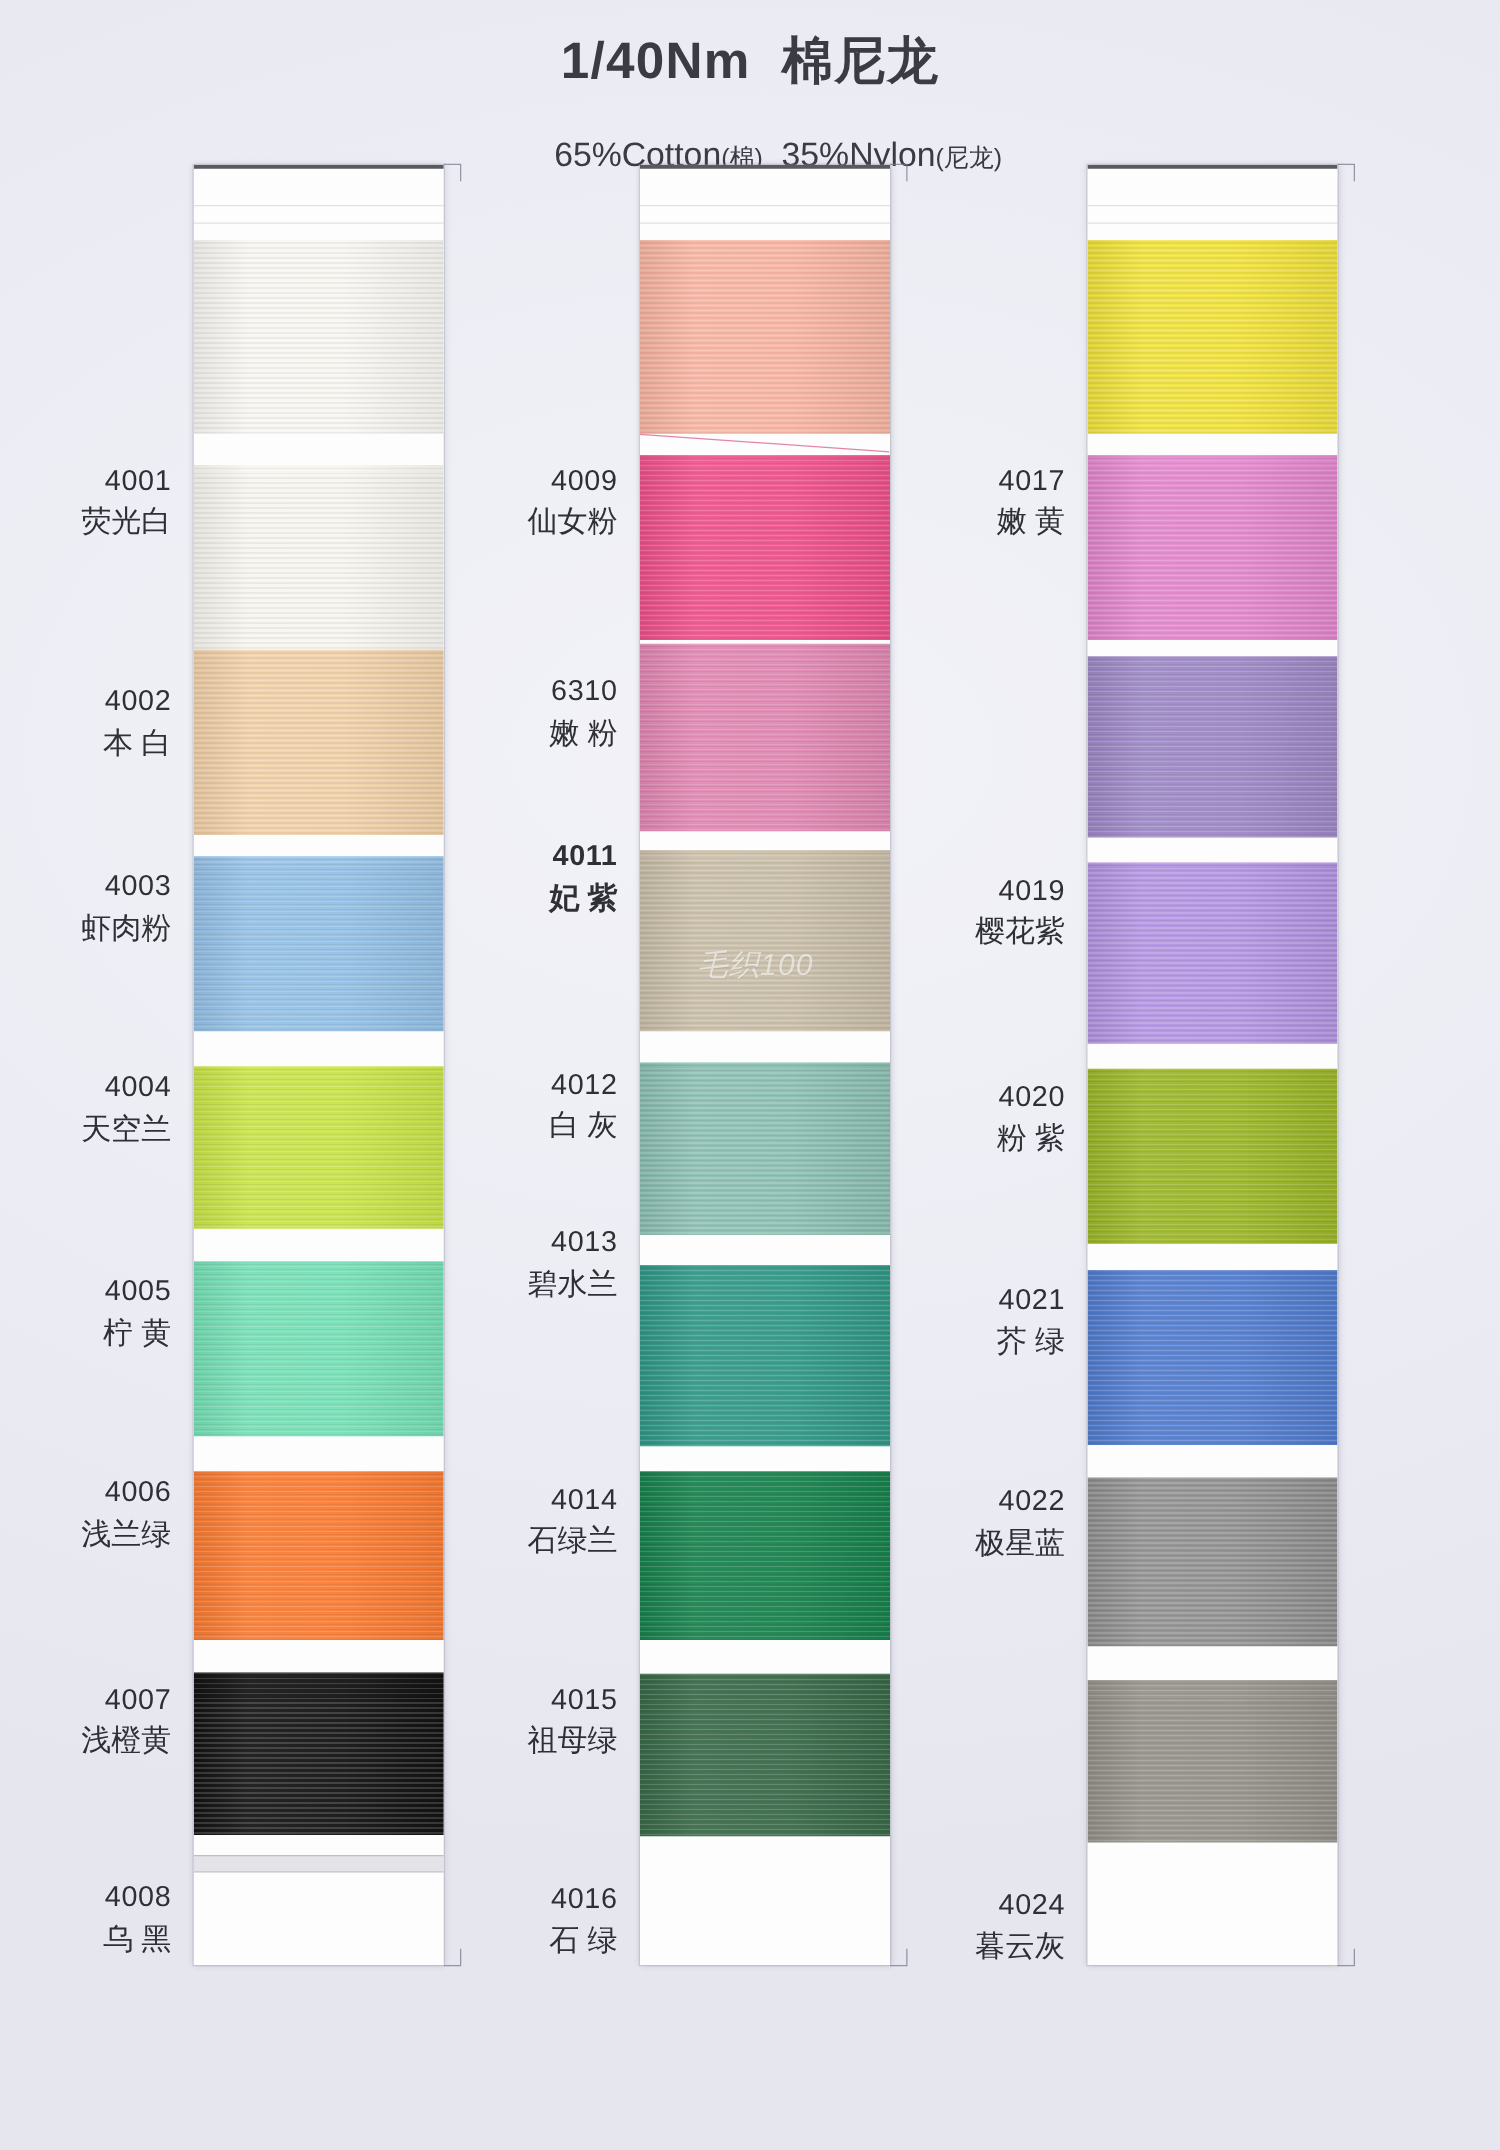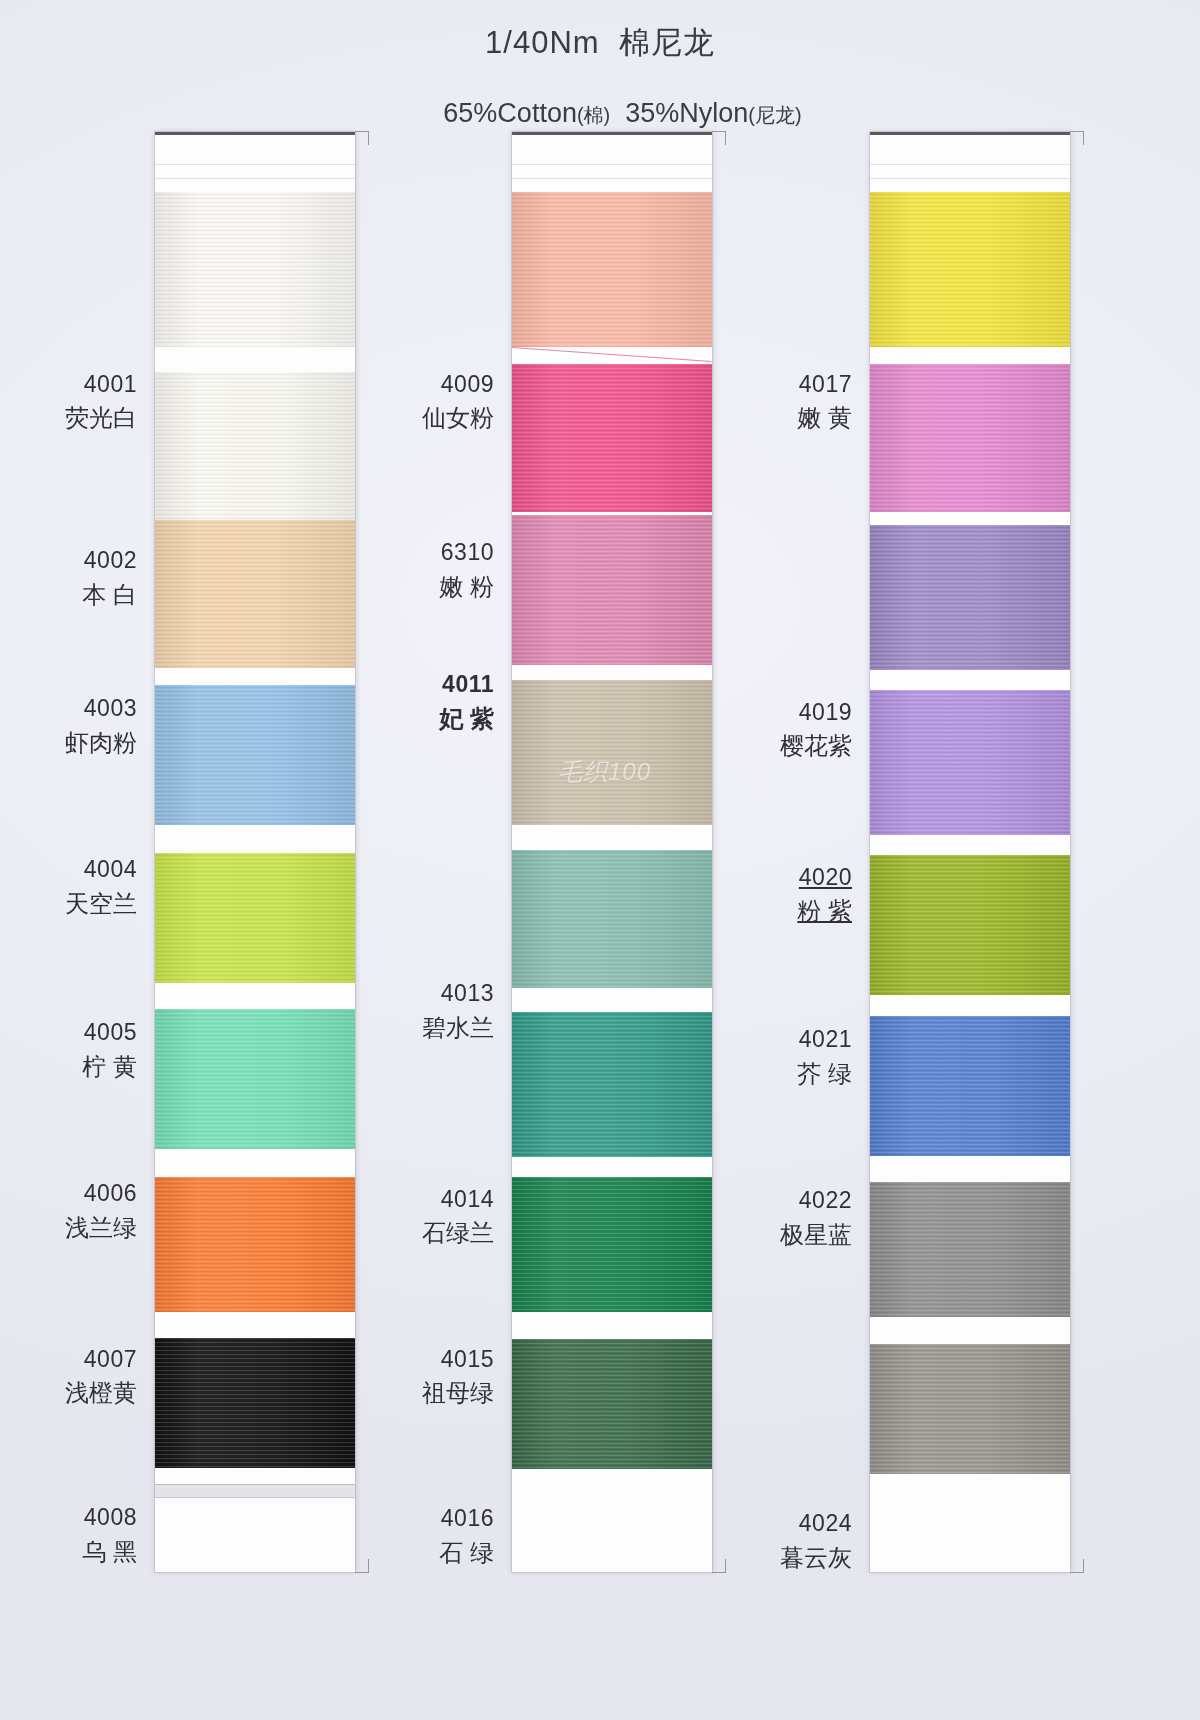--- a/index.html
+++ b/index.html
@@ -22,23 +22,23 @@
       radial-gradient(ellipse 1400px 900px at 50% 35%, #f2f2f8 0%, #ececf4 55%, #e6e6ef 100%);
   }
   
   #header {
     position: absolute;
     top: 26px; left: 0; right: 0;
     text-align: center;
     color: #3a3a42;
   }
   #title {
-    font-size: 31px;
+    font-size: 41px;
     letter-spacing: 1px;
-    font-weight: 400;
+    font-weight: 700;
     line-height: 1.12;
     color: #3b3b44;
     white-space: pre;
   }
   #subtitle {
     margin-top: 6px;
     font-size: 27px;
     font-weight: 400;
     color: #3b3b44;
     white-space: pre;
@@ -277,20 +277,21 @@
           <div class="threads"></div>
           <div class="shade"></div>
         </div>
         <div class="stray-thread" style="top: 215px; left: 0px; width: 200px; transform: rotate(4deg);"></div>
       </div>
       <div class="corner tr"></div>
       <div class="corner br"></div>
       <div class="label" style="top: 237.5px;"><span class="code">4009</span><span class="name">仙女粉</span></div>
       <div class="label" style="top: 406px;"><span class="code">6310</span><span class="name">嫩 粉</span></div>
       <div class="label" style="top: 538px; font-weight: bold;"><span class="code">4011</span><span class="name">妃 紫</span></div>
+      <div class="label" style="top: 720.5px;"><span class="code">4012</span><span class="name">白 灰</span></div>
       <div class="label" style="top: 847px;"><span class="code">4013</span><span class="name">碧水兰</span></div>
       <div class="label" style="top: 1052.5px;"><span class="code">4014</span><span class="name">石绿兰</span></div>
       <div class="label" style="top: 1212.5px;"><span class="code">4015</span><span class="name">祖母绿</span></div>
       <div class="label" style="top: 1372px;"><span class="code">4016</span><span class="name">石 绿</span></div>
     </div>
   <div class="column" id="col-2">
       <div class="strip">
         <div class="paper-line" style="top: 32px;"></div>
         <div class="paper-line" style="top: 46px;"></div>
         <div class="paper-line" style="top: 60px;"></div>
@@ -324,19 +325,19 @@
         </div>
         <div class="swatch" style="top: 1212px; height: 130px; background: rgb(150, 148, 140);">
           <div class="threads"></div>
           <div class="shade"></div>
         </div>
       </div>
       <div class="corner tr"></div>
       <div class="corner br"></div>
       <div class="label" style="top: 237.5px;"><span class="code">4017</span><span class="name">嫩 黄</span></div>
       <div class="label" style="top: 565.5px;"><span class="code">4019</span><span class="name">樱花紫</span></div>
-      <div class="label" style="top: 730.5px; text-decoration: underline;"><span class="code">4020</span><span class="name">粉 紫</span></div>
+      <div class="label" style="top: 730.5px;"><span class="code">4020</span><span class="name">粉 紫</span></div>
       <div class="label" style="top: 893px;"><span class="code">4021</span><span class="name">芥 绿</span></div>
       <div class="label" style="top: 1054px;"><span class="code">4022</span><span class="name">极星蓝</span></div>
       <div class="label" style="top: 1377px;"><span class="code">4024</span><span class="name">暮云灰</span></div>
     </div>
 
 </div>
 
 </body></html>

